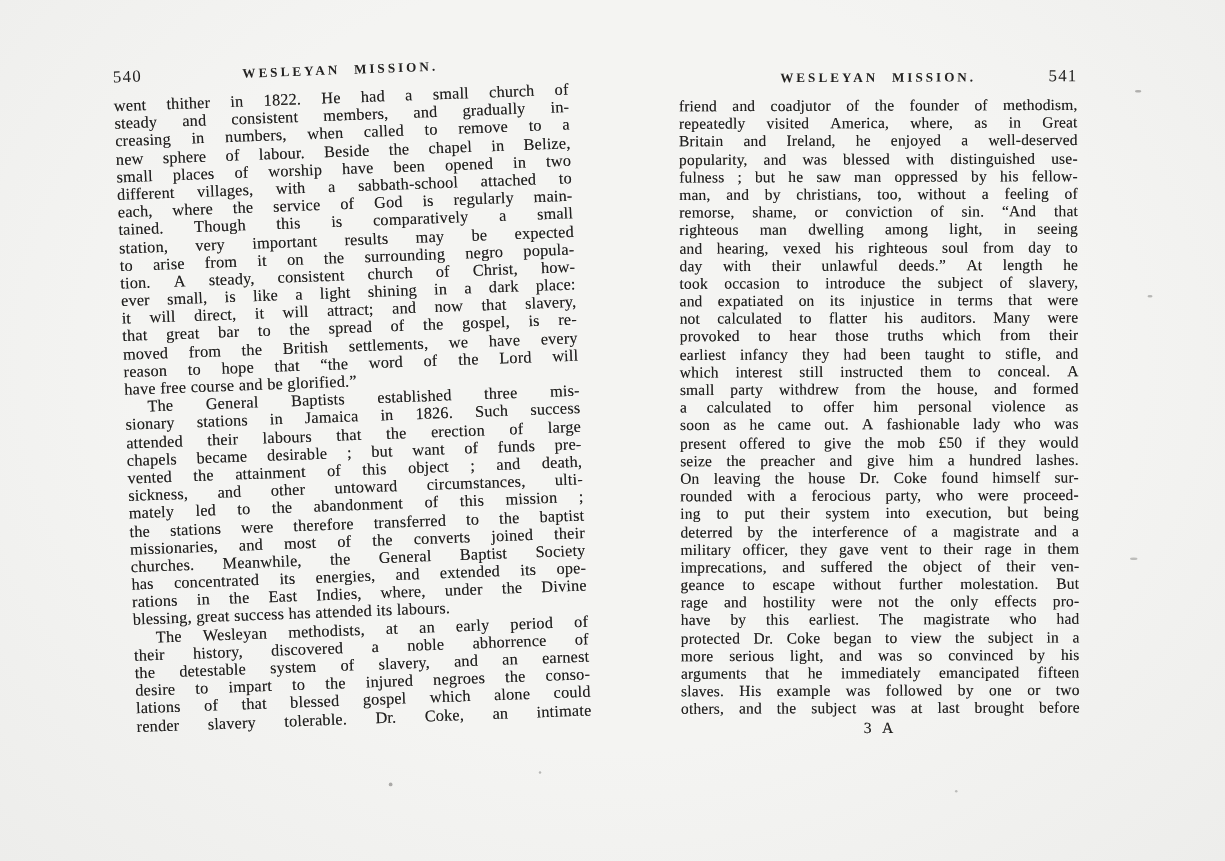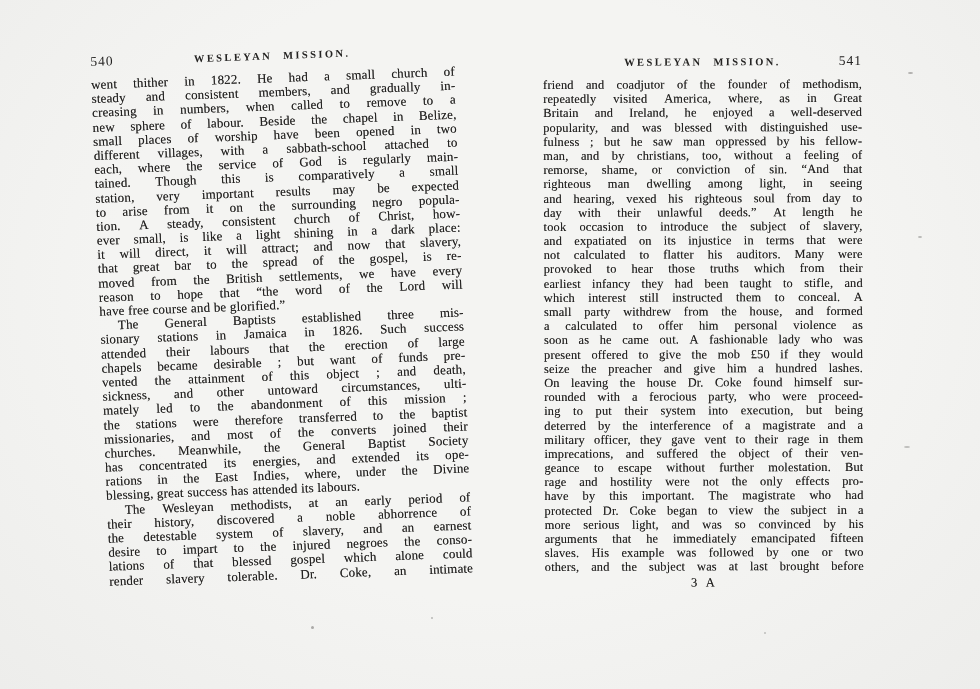--- a/index.html
+++ b/index.html
@@ -764,21 +764,21 @@
           <span>not</span>
           <span>the</span>
           <span>only</span>
           <span>effects</span>
           <span>pro-</span>
         </div>
         <div class="line">
           <span>have</span>
           <span>by</span>
           <span>this</span>
-          <span>important.</span>
+          <span>earliest.</span>
           <span>The</span>
           <span>magistrate</span>
           <span>who</span>
           <span>had</span>
         </div>
         <div class="line">
           <span>protected</span>
           <span>Dr.</span>
           <span>Coke</span>
           <span>began</span>

